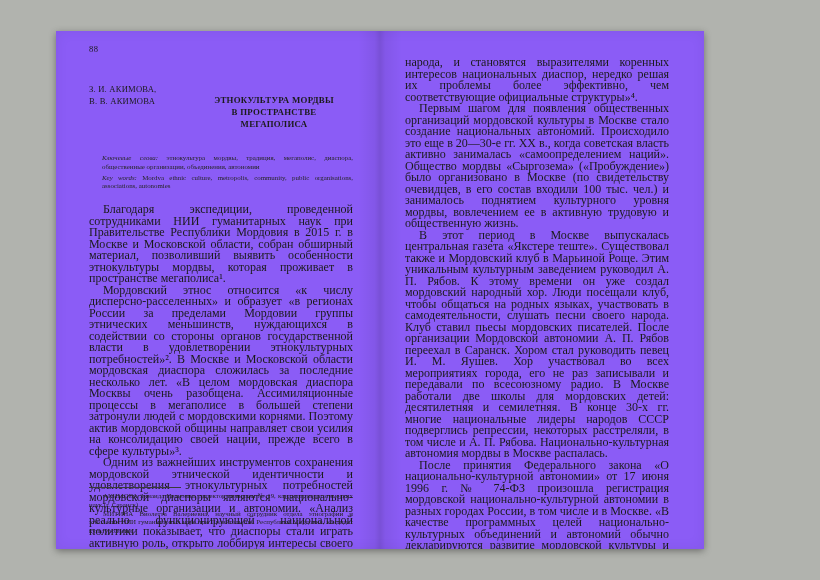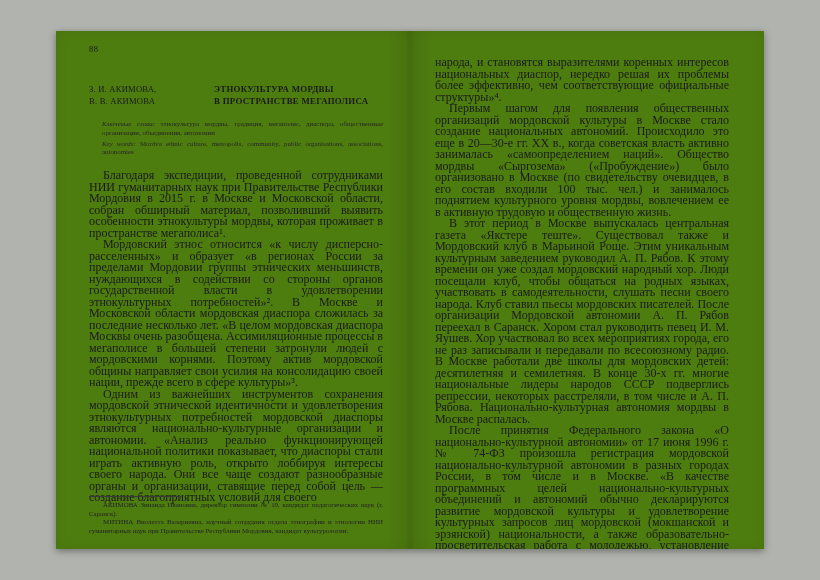--- a/index.html
+++ b/index.html
@@ -13,23 +13,23 @@
     height: 580px;
     background: #b1b3ae;
     overflow: hidden;
     font-family: "Liberation Serif", "DejaVu Serif", serif;
     color: #1b1b1b;
   }
   .spread {
     position: absolute;
     left: 56px;
     top: 31px;
-    width: 708px;
+    width: 648px;
     height: 518px;
-    background: #4d7c0f;
+    background: #8b5cf6;
     box-shadow: 0 2px 7px rgba(0,0,0,0.38), inset 0 0 14px rgba(0,0,0,0.06);
     display: flex;
   }
   .gutter-shadow {
     position: absolute;
     left: 50%;
     top: 0;
     width: 44px;
     height: 100%;
     transform: translateX(-50%);
@@ -56,36 +56,37 @@
     font-size: 8.5px;
     line-height: 10px;
     letter-spacing: 0.5px;
   }
   .pagenum-left  { text-align: left; }
   .pagenum-right { text-align: right; }
 
   .article-header {
     margin-top: 29px;
     display: flex;
-    gap: 29px;
+    gap: 10px;
     align-items: flex-start;
   }
   .authors {
     flex: 0 0 96px;
     font-size: 8.6px;
     line-height: 12px;
     letter-spacing: 0.2px;
     white-space: nowrap;
   }
   .title {
-    margin: 0;
+    margin: 11px;
     font-size: 8.8px;
     line-height: 12px;
     font-weight: bold;
     letter-spacing: 0.3px;
+    text-align: center;
   }
 
   .keywords {
     margin-top: 13px;
     padding-left: 13px;
     font-size: 6.9px;
     line-height: 8.8px;
     color: #262626;
     text-align: justify;
   }

